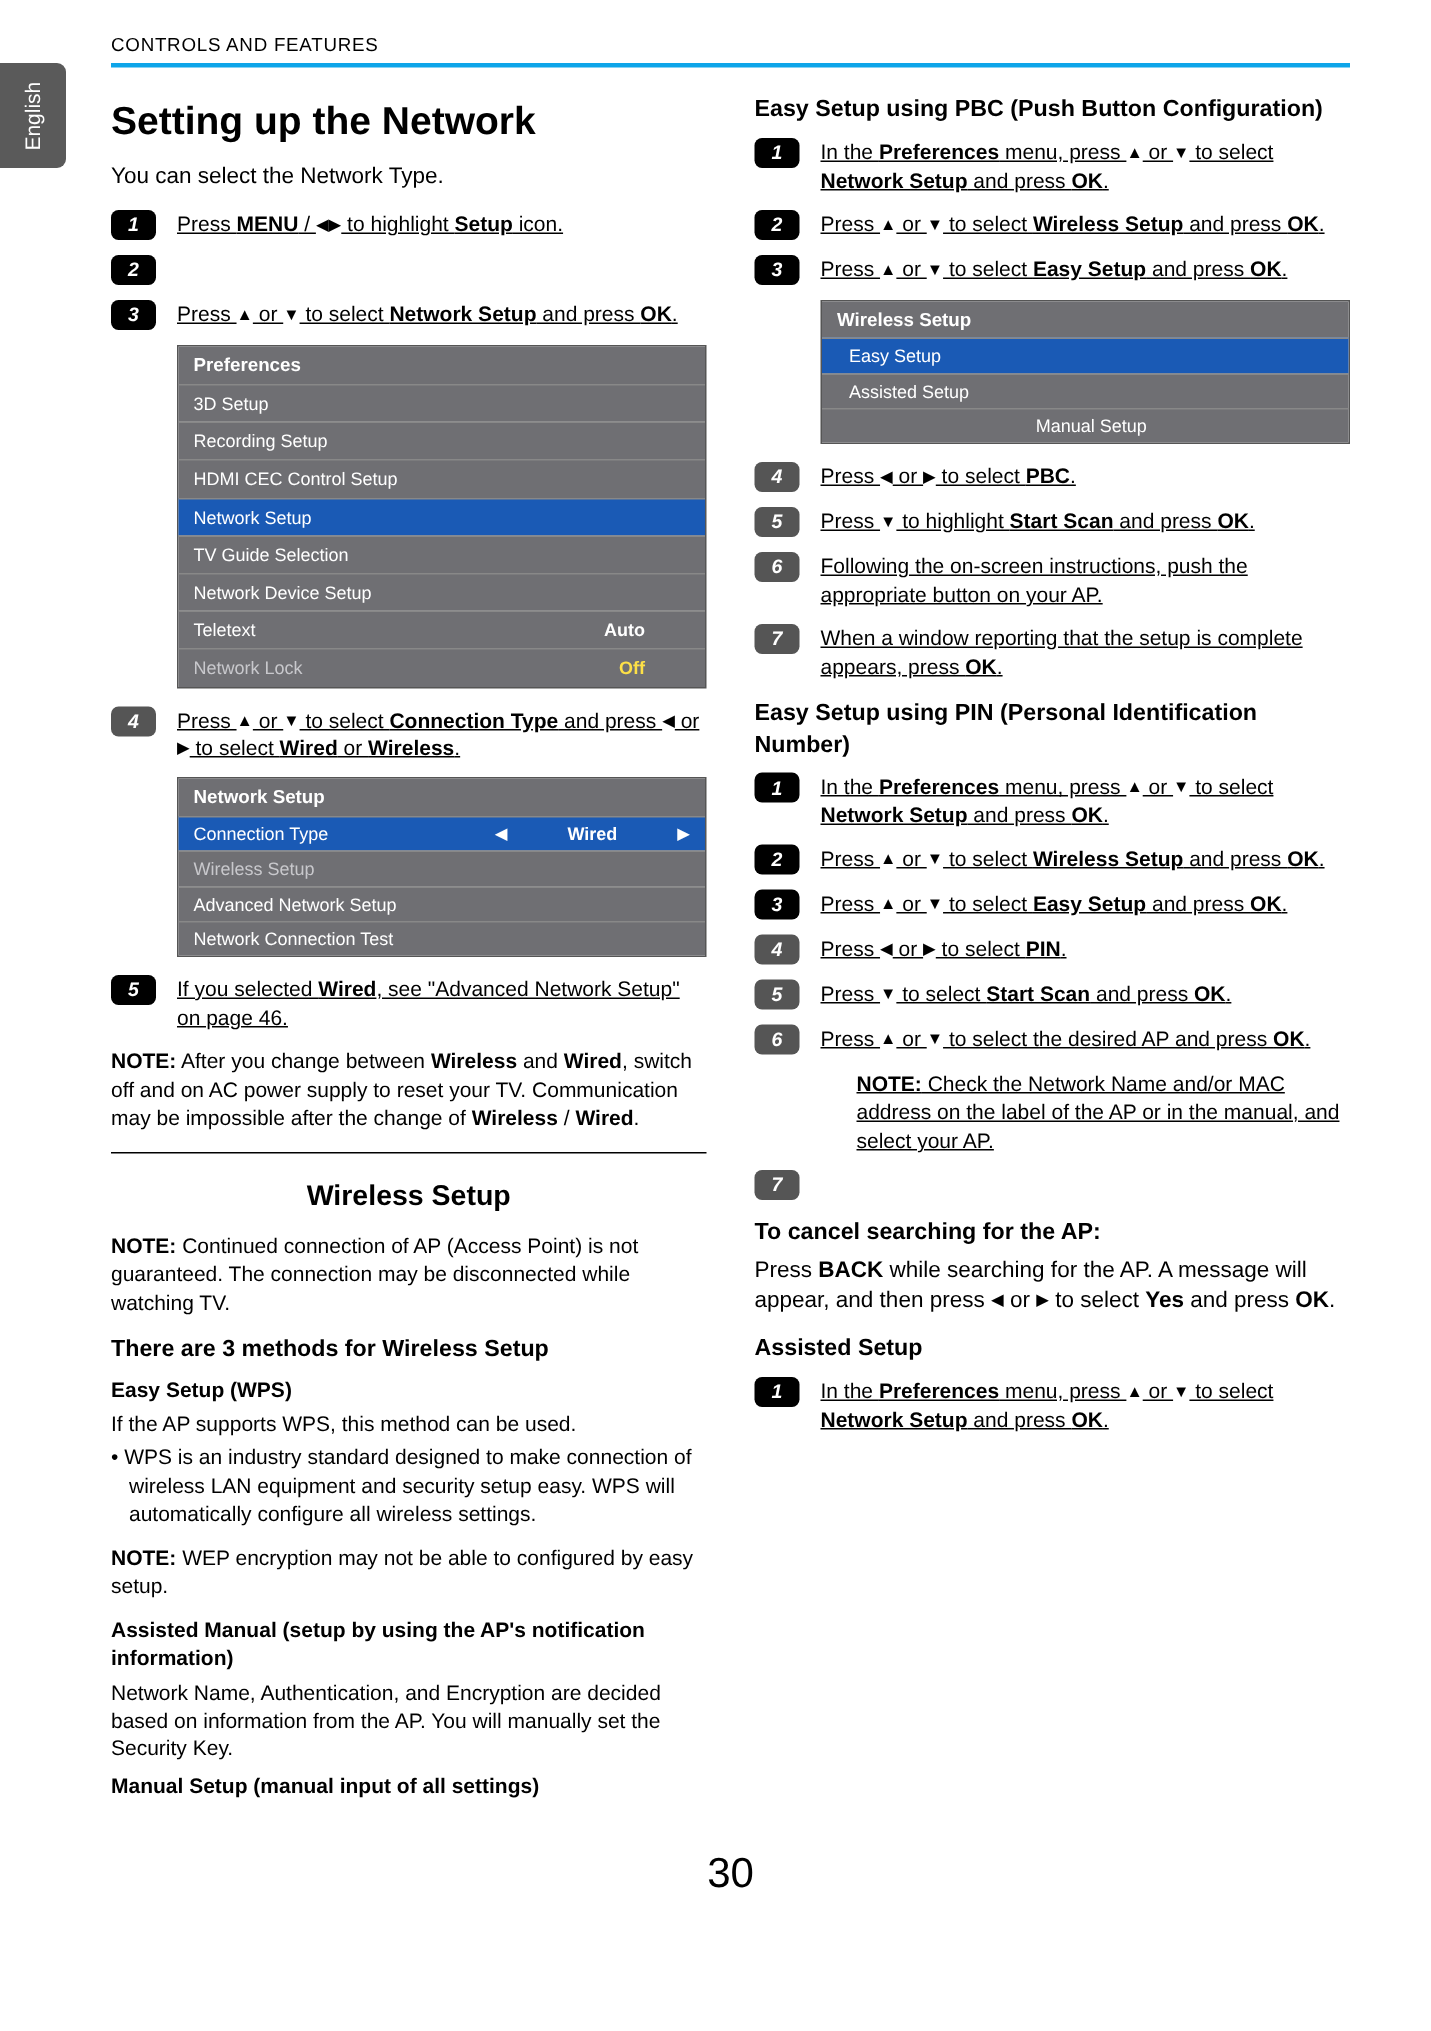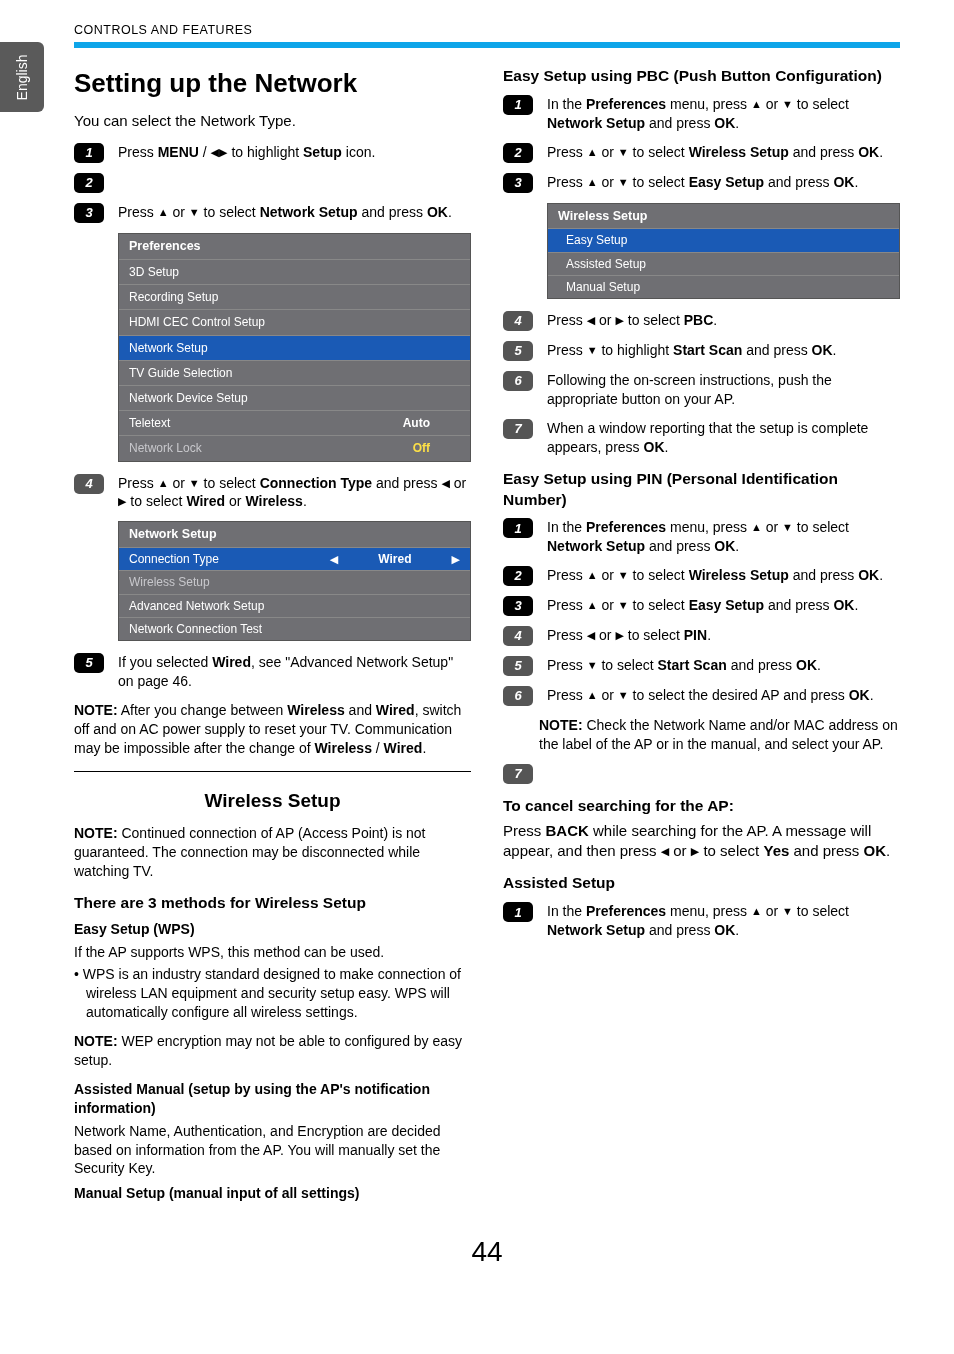--- a/index.html
+++ b/index.html
@@ -11,21 +11,21 @@
     font-size: 14px;
     line-height: 1.35;
     position: relative;
   }
   .page {
     padding: 22px 54px 30px 74px;
   }
   .sectionbar {
     font-size: 12.5px;
     letter-spacing: 0.5px;
-    border-bottom: 6px solid #0ea5e9;
+    border-bottom: 3px solid #0ea5e9;
     padding-bottom: 3px;
     margin-bottom: 18px;
   }
   .langtab {
     position: absolute;
     left: 0;
     top: 42px;
     width: 44px;
     height: 70px;
     background: #5a5a5a;
@@ -59,23 +59,23 @@
     color: #fff;
     border-radius: 5px;
     display: flex;
     align-items: center;
     justify-content: center;
     font-style: italic;
     font-weight: 700;
     font-size: 13px;
   }
   .stepnum.grey { background: #555; }
-  .stepbody { flex: 1; font-size: 14px; }
+  .stepbody { flex: 1; font-size: 14px; text-decoration: underline; }
   .stepbody b { font-weight: 700; }
-  .stepbody.indent { margin-left: 36px; }
+  .stepbody.indent { margin-left: 68px; }
   .arrow {
     display: inline-block;
     font-size: 11px;
     position: relative;
     top: -1px;
   }
   .osd {
     margin: 6px 0 12px 44px;
     font-size: 12px;
     color: #fff;
@@ -282,21 +282,21 @@
       </div>
 
       <div class="osd tight">
         <div class="hdr">Wireless Setup</div>
         <div class="row sel" style="padding-left:18px;">
             <span>Easy Setup</span>
           </div>
         <div class="row" style="padding-left:18px;">
             <span>Assisted Setup</span>
           </div>
-        <div class="row" style="padding-left:18px;">
+        <div class="row" style="padding-left:18px;justify-content:center;">
             <span>Manual Setup</span>
           </div>
       </div>
 
       <div class="step">
         <div class="stepnum grey">4</div>
         <div class="stepbody">
           <span>Press </span><span class="arrow">◀</span><span> or </span><span class="arrow">▶</span><span> to select </span><b>PBC</b><span>.</span>
         </div>
       </div>
@@ -380,14 +380,14 @@
       <h3 class="sub">Assisted Setup</h3>
       <div class="step">
         <div class="stepnum">1</div>
         <div class="stepbody">
           <span>In the </span><b>Preferences</b><span> menu, press </span><span class="arrow">▲</span><span> or </span><span class="arrow">▼</span><span> to select </span><b>Network Setup</b><span> and press </span><b>OK</b><span>.</span>
         </div>
       </div>
     </div>
   </div>
 
-  <div class="pagenum">44</div>
+  <div class="pagenum">30</div>
 </div>
 
 </body></html>

